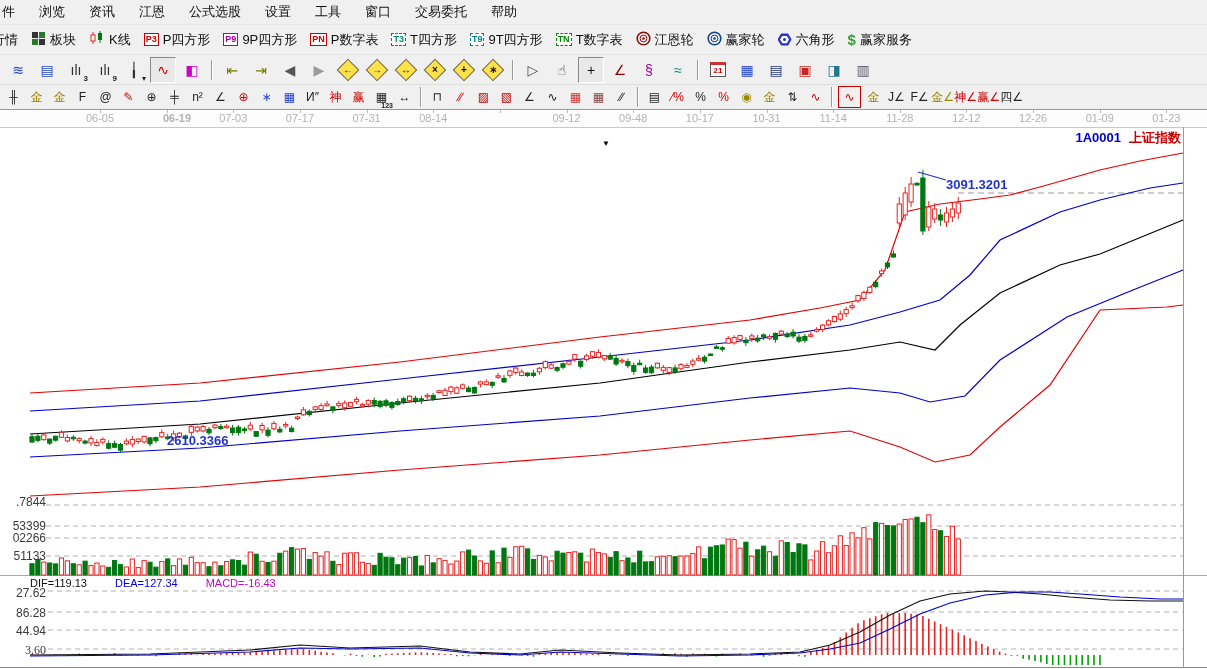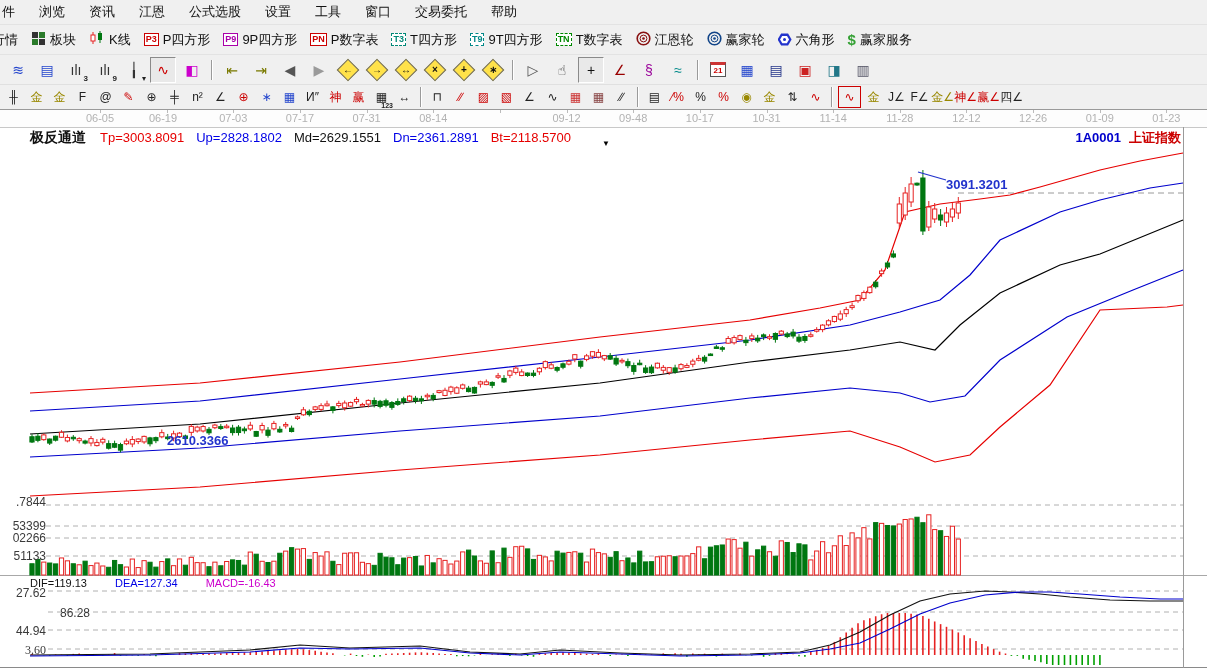--- a/index.html
+++ b/index.html
@@ -243,21 +243,21 @@
       <span class="sbtn" style="color: rgb(34, 34, 34);">F∠</span>
       <span class="sbtn" style="color: rgb(153, 136, 0);">金∠</span>
       <span class="sbtn" style="color: rgb(204, 0, 0);">神∠</span>
       <span class="sbtn" style="color: rgb(204, 0, 0);">赢∠</span>
       <span class="sbtn" style="color: rgb(34, 34, 34);">四∠</span>
     </div>
   <div id="dateaxis">
       <span class="dtick" style="left: 100px;"></span>
       <span class="dlabel" style="left: 100px;">06-05</span>
       <span class="dtick" style="left: 166.65px;"></span>
-      <span class="dlabel" style="left: 163px;">06-19</span>
+      <span class="dlabel" style="left: 177px; font-weight: bold;">06-19</span>
       <span class="dtick" style="left: 233.3px;"></span>
       <span class="dlabel" style="left: 233.3px;">07-03</span>
       <span class="dtick" style="left: 299.95px;"></span>
       <span class="dlabel" style="left: 299.95px;">07-17</span>
       <span class="dtick" style="left: 366.6px;"></span>
       <span class="dlabel" style="left: 366.6px;">07-31</span>
       <span class="dtick" style="left: 433.25px;"></span>
       <span class="dlabel" style="left: 433.25px;">08-14</span>
       <span class="dtick" style="left: 499.9px;"></span>
       <span class="dlabel" style="left: 499.9px; margin-top: 46px;">08-28</span>
@@ -277,46 +277,38 @@
       <span class="dlabel" style="left: 966.45px;">12-12</span>
       <span class="dtick" style="left: 1033.1px;"></span>
       <span class="dlabel" style="left: 1033.1px;">12-26</span>
       <span class="dtick" style="left: 1099.75px;"></span>
       <span class="dlabel" style="left: 1099.75px;">01-09</span>
       <span class="dtick" style="left: 1166.4px;"></span>
       <span class="dlabel" style="left: 1166.4px;">01-23</span>
     </div>
 
   <div id="chart">
-    <div id="ind-header">
-      <span id="ind-name">极反通道</span>
-    <span class="ind-val" style="color: rgb(230, 0, 0);">Tp=3003.8091</span>
-        <span class="ind-val" style="color: rgb(0, 0, 230);">Up=2828.1802</span>
-        <span class="ind-val" style="color: rgb(17, 17, 17);">Md=2629.1551</span>
-        <span class="ind-val" style="color: rgb(0, 0, 230);">Dn=2361.2891</span>
-        <span class="ind-val" style="color: rgb(230, 0, 0);">Bt=2118.5700</span>
-      </div>
     <span id="collapse">▼</span>
     <div id="symbol">
       <span class="code">1A0001</span><span class="name">上证指数</span>
     </div>
     <div id="vol-labels">
         <span class="axis-label" style="top: 368px; left: 0px;">.7844</span>
         <span class="axis-label" style="top: 392px; left: 0px;">53399</span>
         <span class="axis-label" style="top: 404px; left: 0px;">02266</span>
         <span class="axis-label" style="top: 422px; left: 0px;">51133</span>
       </div>
     <div id="macd-header">
         <span style="color: rgb(17, 17, 17);">DIF=119.13</span>
         <span style="color: rgb(0, 0, 230);">DEA=127.34</span>
         <span style="color: rgb(204, 0, 204);">MACD=-16.43</span>
       </div>
     <div id="macd-labels">
         <span class="axis-label" style="top: 459px; left: 0px;">27.62</span>
-        <span class="axis-label" style="top: 479px; left: 0px; padding-left: 44px;">86.28</span>
+        <span class="axis-label" style="top: 479px; left: 0px;">86.28</span>
         <span class="axis-label" style="top: 497px; left: 0px;">44.94</span>
         <span class="axis-label" style="top: 516px; left: 0px; font-family: Liberation Serif, serif;">3.60</span>
       </div>
     <svg id="chart-svg" width="1207" height="542" viewBox="0 0 1207 542">
       <g id="gen">
           <line x1="46" y1="378" x2="1183" y2="378" stroke="#b0b0b0" stroke-width="1" stroke-dasharray="5 4"></line>
           <line x1="46" y1="399" x2="1183" y2="399" stroke="#b0b0b0" stroke-width="1" stroke-dasharray="5 4"></line>
           <line x1="46" y1="411" x2="1183" y2="411" stroke="#b0b0b0" stroke-width="1" stroke-dasharray="5 4"></line>
           <line x1="46" y1="429" x2="1183" y2="429" stroke="#b0b0b0" stroke-width="1" stroke-dasharray="5 4"></line>
           <line x1="48" y1="464" x2="1183" y2="464" stroke="#b0b0b0" stroke-width="1" stroke-dasharray="5 4"></line>

